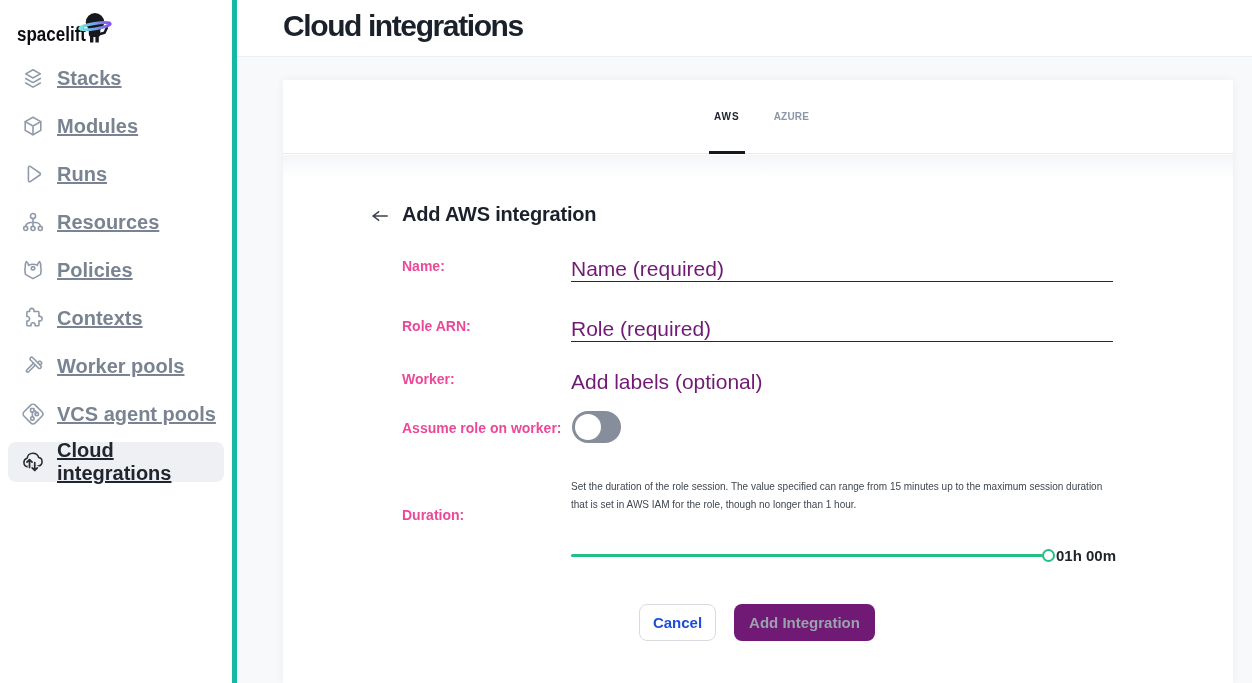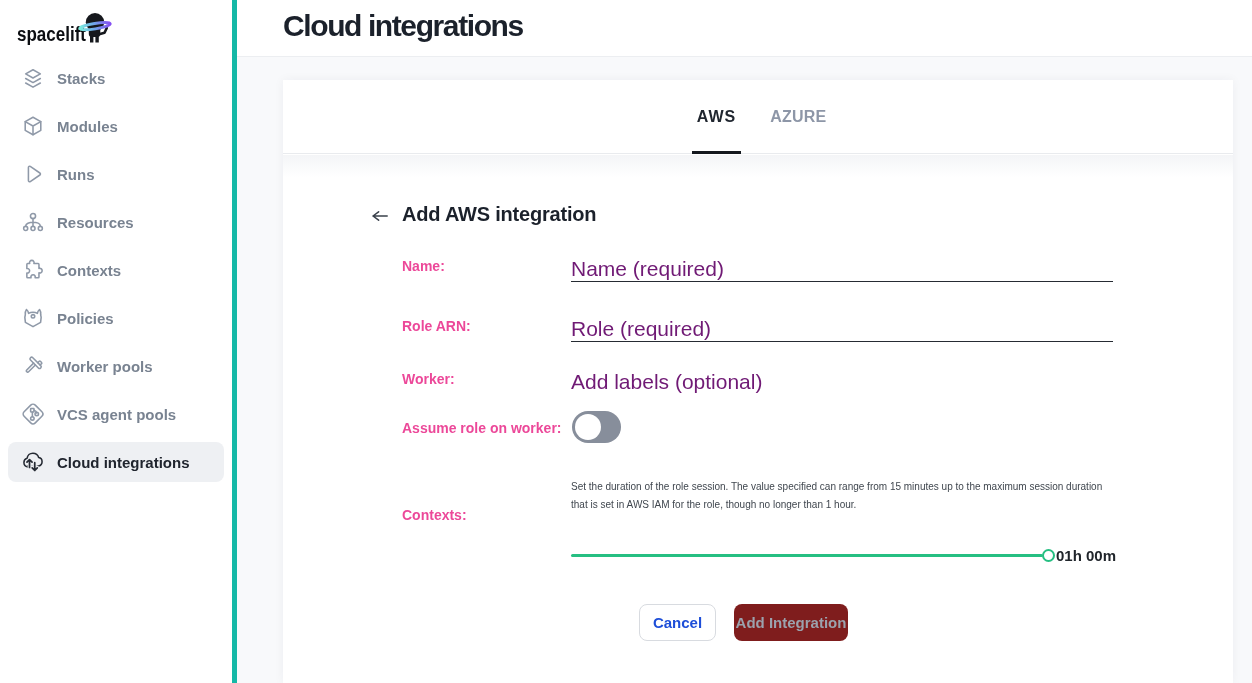--- a/index.html
+++ b/index.html
@@ -1,33 +1,33 @@
 <!DOCTYPE html>
 <html><head>
 <meta charset="utf-8">
 <style>
 * { margin:0; padding:0; box-sizing:border-box; }
 html,body { width:1252px; height:683px; overflow:hidden; font-family:"Liberation Sans", sans-serif; background:#f8f9fb; }
 
 .sidebar { position:fixed; left:0; top:0; width:237px; height:683px; background:#fff; border-right:5px solid #14b8a6; z-index:5; }
 .logo { height:58px; padding:10px 0 0 17px; }
 .nav { padding:0 8px; }
-.nav-item { height:40px; margin-bottom:8px; border-radius:8px; display:flex; align-items:center; padding-left:14px; color:#798391; font-size:15px; font-weight:600; }
+.nav-item { height:40px; margin-bottom:8px; border-radius:8px; display:flex; align-items:center; padding-left:14px; color:#798391; font-size:20px; font-weight:600;text-decoration:underline; }
 .nav-item svg { width:22px; height:22px; stroke:#8f99a8; stroke-width:1.7; fill:none; stroke-linecap:round; stroke-linejoin:round; }
 .nav-item .txt { margin-left:13px; }
 .nav-item.active { background:#eef0f3; color:#20252e; }
 .nav-item.active svg { stroke:#262b34; }
 
 .main { margin-left:237px; }
 .header { height:57px; background:#fff; border-bottom:1px solid #eceef1; display:flex; align-items:center; padding-left:46px; }
 .header h1 { position:relative; top:-2px; font-size:30px; font-weight:700; color:#1b212b; letter-spacing:-1.4px; }
 .content { height:626px; background:#f8f9fb; padding:23px 0 0 46px; }
 .card { position:relative; width:950px; height:603px; background:#fff; box-shadow:0 0 10px rgba(30,40,60,0.05); }
 .tabstrip { position:absolute; left:0; top:0; width:100%; height:74px; background:#fff; border-bottom:1px solid #e9ebee; display:flex; justify-content:center; align-items:center; z-index:2; padding-left:7px; }
-.tab { position:relative; height:74px; display:flex; align-items:center; padding:0 5px; margin:0 12px; font-size:16px; font-weight:700; letter-spacing:1px; color:#8d96a7; }
+.tab { position:relative; height:74px; display:flex; align-items:center; padding:0 5px; margin:0 12px; font-size:10px; font-weight:700; letter-spacing:1px; color:#8d96a7; }
 .tab.active { color:#20262f; }
 .tab.active:after { content:""; position:absolute; left:0; right:0; bottom:0; height:3px; background:#14181e; }
 .fade { position:absolute; left:0; top:75px; width:100%; height:22px; background:linear-gradient(#f4f5f7, #ffffff); }
 
 .abs { position:absolute; }
 .backarrow { left:89px; top:130.5px; width:16px; height:10px; }
 .h2row { left:119px; top:123px; font-size:20px; font-weight:700; color:#1b212b; letter-spacing:-0.2px; }
 .flabel { left:119px; font-size:14px; font-weight:700; color:#ec4899; }
 .placeholder { color:#701a75; font-size:21px; }
 .uline { left:288px; width:542px; border-bottom:1px solid #262b33; }
@@ -84,30 +84,30 @@
           <circle cx="12" cy="5.5" r="2.8"></circle>
           <circle cx="4" cy="19" r="2.2"></circle>
           <circle cx="12" cy="19" r="2.2"></circle>
           <circle cx="20" cy="19" r="2.2"></circle>
           <path d="M12 8.3v4M12 12.3c-4 0-8 1.5-8 4.2M12 12.3c4 0 8 1.5 8 4.2M12 12.3v4.4"></path>
         </svg>
         <span class="txt">Resources</span>
       </div>
     <div class="nav-item">
         <svg viewBox="0 0 24 24">
-          <path d="M5.3 5.9c0-.5.4-.9.9-.9h2.2a2.5 2.5 0 1 1 4.6 0h4.6c.5 0 .9.4.9.9v4.5a2.5 2.5 0 1 1 0 4.6v4.6c0 .5-.4.9-.9.9h-3.3a2.4 2.4 0 1 0-4.4 0H6.2c-.5 0-.9-.4-.9-.9v-4.3a2.5 2.5 0 1 0 0-4.9Z"></path>
-        </svg>
-        <span class="txt">Contexts</span>
-      </div>
-    <div class="nav-item">
-        <svg viewBox="0 0 24 24">
           <path d="M4.9 2.7C6.2 3.8 7 5.3 7.2 7 8.6 6.2 10.2 5.8 12 5.8s3.4.4 4.8 1.2c.2-1.7 1-3.2 2.3-4.3 1.2 1.7 1.7 3.9 1.3 5.9l.5 2.7-.6 5.4L12 21.4l-8.3-4.7-.6-5.4.5-2.7c-.4-2 .1-4.2 1.3-5.9Z"></path>
           <circle cx="12" cy="10.2" r="1.9"></circle>
         </svg>
         <span class="txt">Policies</span>
+      </div>
+    <div class="nav-item">
+        <svg viewBox="0 0 24 24">
+          <path d="M5.3 5.9c0-.5.4-.9.9-.9h2.2a2.5 2.5 0 1 1 4.6 0h4.6c.5 0 .9.4.9.9v4.5a2.5 2.5 0 1 1 0 4.6v4.6c0 .5-.4.9-.9.9h-3.3a2.4 2.4 0 1 0-4.4 0H6.2c-.5 0-.9-.4-.9-.9v-4.3a2.5 2.5 0 1 0 0-4.9Z"></path>
+        </svg>
+        <span class="txt">Contexts</span>
       </div>
     <div class="nav-item">
         <svg viewBox="0 0 24 24">
           <g transform="rotate(45 12 11.5)">
             <rect x="4" y="5.6" width="15.8" height="3.6" rx="1.8"></rect>
             <path d="M13.5 5.6V3.4c0-.5.4-.9.9-.9h1.8c.5 0 .9.4.9.9v2.2"></path>
             <path d="M10.6 9.2v10.9c0 .5.4.9.9.9h1s.9-.4.9-.9V9.2"></path>
           </g>
         </svg>
         <span class="txt">Worker pools</span>
@@ -164,25 +164,25 @@
       <div class="abs uline" style="top:261px;"></div>
 
       <div class="abs flabel" style="top:291px;">Worker:</div>
       <div class="abs placeholder" style="left:288px; top:290px;">Add labels (optional)</div>
 
       <div class="abs flabel" style="top:340px;">Assume role on worker:</div>
       <div class="abs" style="left:289px; top:331px; width:49px; height:32px; background:#878e9b; border-radius:16px;">
         <div style="position:absolute; left:3px; top:3px; width:26px; height:26px; background:#fff; border-radius:50%;"></div>
       </div>
 
-      <div class="abs flabel" style="top:427px;">Contexts:</div>
+      <div class="abs flabel" style="top:427px;">Duration:</div>
       <div class="abs desc" style="top:398px;">Set the duration of the role session. The value specified can range from 15 minutes up to the maximum session duration that is set in AWS IAM for the role, though no longer than 1 hour.</div>
       <div class="abs" style="left:288px; top:473.5px; width:478px; height:4px;">
         <div style="position:absolute; left:0; top:0; width:472px; height:3.5px; background:#26bf82; border-radius:2px;"></div>
         <div style="position:absolute; left:471px; top:-4.7px; width:13px; height:13px; background:#fff; border:2.5px solid #26bf82; border-radius:50%;"></div>
       </div>
       <div class="abs" style="left:773px; top:467px; font-size:15px; font-weight:700; color:#20252b;">01h 00m</div>
 
       <div class="abs btn" style="left:356px; top:524px; width:77px; background:#fff; border:1px solid #d8dbe0; color:#1d4ed8;">Cancel</div>
-      <div class="abs btn" style="left:451px; top:524px; width:114px; background:#7f1d1d; color:#9ba2ad;">Add Integration</div>
+      <div class="abs btn" style="left:451px; top:524px; width:141px; background:#701a75; color:#9ba2ad;">Add Integration</div>
     </div>
   </div>
 </div>
 
 </body></html>

